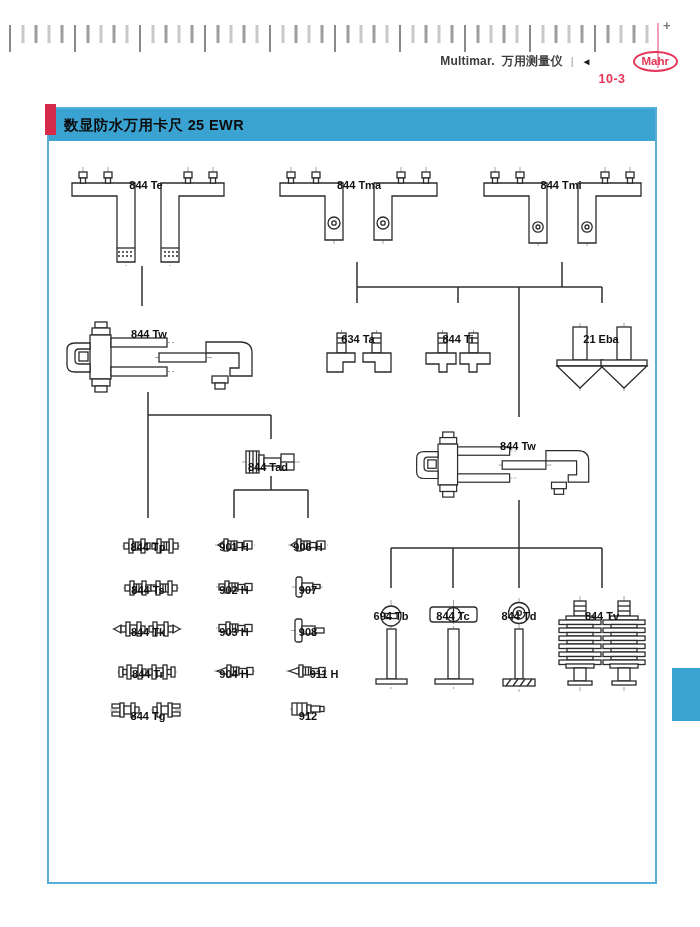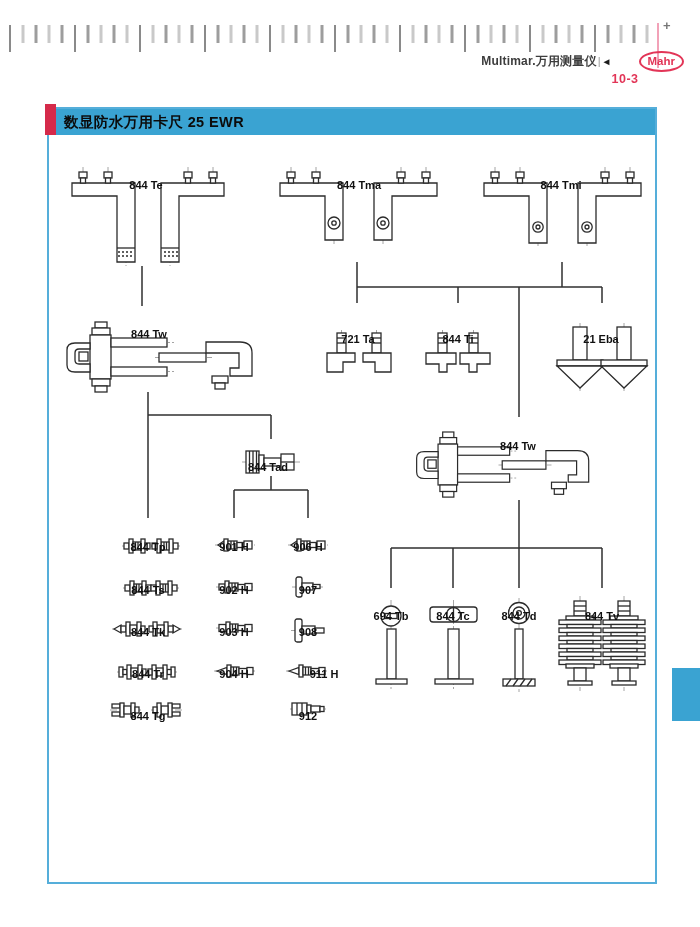--- a/index.html
+++ b/index.html
@@ -5,30 +5,30 @@
   :root{
     --accent-blue:#3aa3d2; --border-blue:#55aeda; --accent-red:#d52a4a;
     --page-number-red:#e23557; --ruler-index-pink:#f2a2b8; --diagram-line:#2b2b2b;
   }
   html,body{margin:0;padding:0;background:#e8e8e8;}
   .page{position:relative;width:700px;height:927px;background:#fff;overflow:hidden;
         font-family:"Liberation Sans","DejaVu Sans",sans-serif;}
   .register-mark{position:absolute;left:663px;top:18px;font-size:13px;color:#777;font-weight:bold;}
   .ruler{position:absolute;left:0;top:24px;width:662px;height:30px;}
   .ruler-index{position:absolute;left:657px;top:23px;width:2px;height:45px;background:var(--ruler-index-pink);}
-  .header-row{position:absolute;top:50px;right:16px;display:flex;align-items:center;height:22px;justify-content:space-between;}
+  .header-row{position:absolute;top:50px;right:22px;display:flex;align-items:center;gap:7px;height:22px;justify-content:space-between;}
   .brand,.category{font-weight:bold;font-size:12px;color:#3c3c3c;letter-spacing:.2px;}
   .divider{color:#9a9a9a;font-size:11px;margin:0 1px;}
   .arrow{color:#1c1c1c;font-size:10px;}
   .page-num{font-weight:bold;font-size:12.5px;color:var(--page-number-red);letter-spacing:.5px;margin-top:36px;}
   .logo{display:inline-block;border:2px solid var(--page-number-red);border-radius:50%;
         padding:2px 7px 3px;color:var(--page-number-red);font-weight:bold;font-size:11.5px;}
   .content-box{position:absolute;left:47px;top:107px;width:610px;height:777px;
         border:2px solid var(--border-blue);box-sizing:border-box;}
-  .title-bar{position:absolute;left:0;top:0;width:100%;height:26px;background:var(--accent-blue);
+  .title-bar{position:absolute;left:0;top:0;width:100%;height:32px;background:var(--accent-blue);
         display:flex;align-items:center;box-sizing:border-box;padding-left:15px;}
   .title-bar span{font-weight:bold;font-size:14.5px;color:#0b0b0b;letter-spacing:.4px;}
   .red-accent{position:absolute;left:45px;top:104px;width:11px;height:31px;background:var(--accent-red);}
   .side-tab{position:absolute;left:672px;top:668px;width:28px;height:53px;background:var(--accent-blue);}
   .diagram{position:absolute;left:0;top:0;width:700px;height:927px;}
   .lbl{position:absolute;transform:translateX(-50%);font-weight:bold;font-size:11px;color:#101010;white-space:nowrap;margin-top:20px;}
   .dwg{stroke:var(--diagram-line);stroke-width:1.3;fill:#fff;}
   .cl{stroke:#8d8d8d;stroke-width:.8;stroke-dasharray:7 2 2 2;fill:none;}
   .conn{stroke:#2f2f2f;stroke-width:1.5;}
 </style>
@@ -451,21 +451,21 @@
     <g>
       <use href="#bel" transform="translate(580,601)"></use>
       <use href="#bel" transform="translate(624,601)"></use>
     </g>
   </svg>
 
   <div class="lbl" style="left:146px;top:159px">844 Te</div>
   <div class="lbl" style="left:359px;top:159px">844 Tma</div>
   <div class="lbl" style="left:561px;top:159px">844 Tmi</div>
   <div class="lbl" style="left:149px;top:308px">844 Tw</div>
-  <div class="lbl" style="left:358px;top:313px">721 Ta</div>
+  <div class="lbl" style="left:358px;top:313px">634 Ta</div>
   <div class="lbl" style="left:458px;top:313px">844 Ti</div>
   <div class="lbl" style="left:601px;top:313px">21 Eba</div>
   <div class="lbl" style="left:268px;top:441px">844 Tad</div>
   <div class="lbl" style="left:518px;top:420px">844 Tw</div>
   <div class="lbl" style="left:148px;top:521px">844 Tp</div>
   <div class="lbl" style="left:148px;top:564px">844 Ts</div>
   <div class="lbl" style="left:148px;top:606px">844 Tk</div>
   <div class="lbl" style="left:148px;top:648px">844 Tr</div>
   <div class="lbl" style="left:148px;top:690px">844 Tg</div>
   <div class="lbl" style="left:234px;top:521px">901 H</div>

